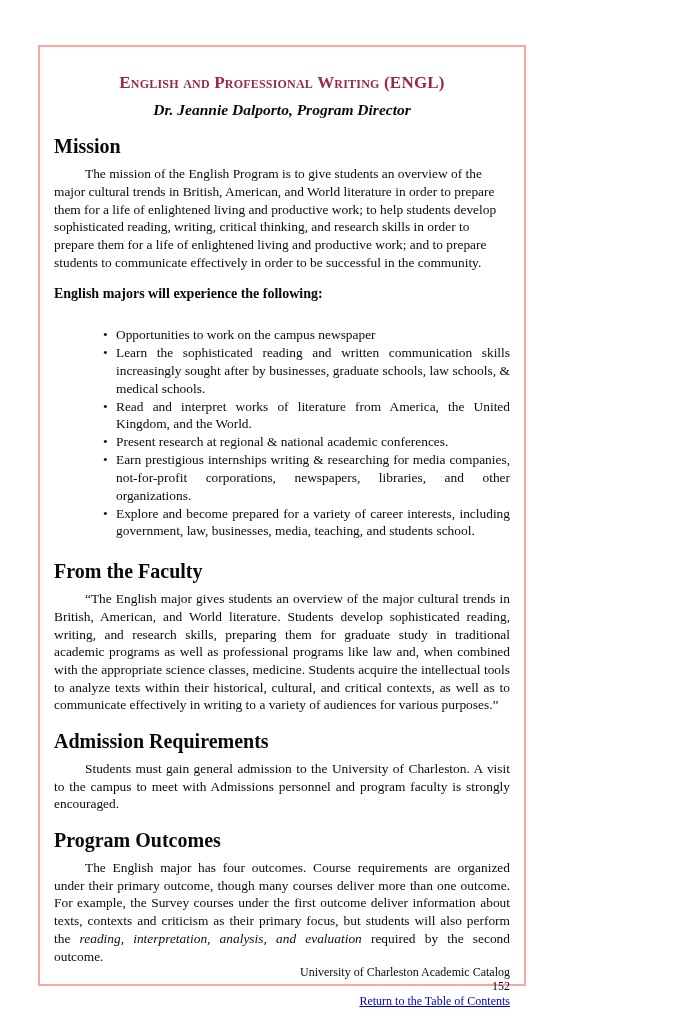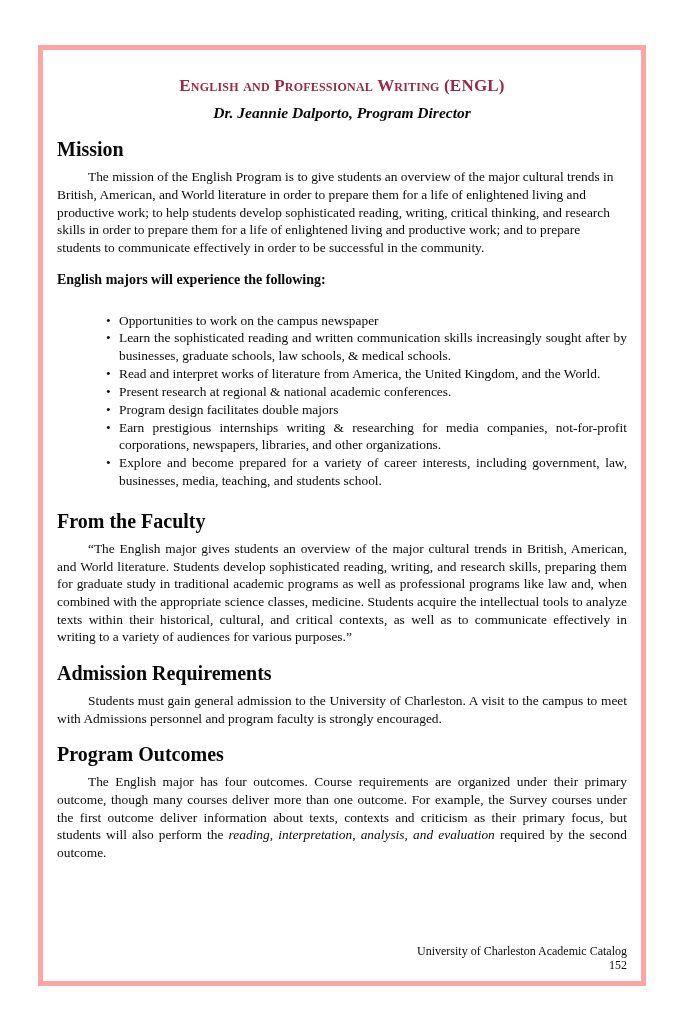--- a/index.html
+++ b/index.html
@@ -6,22 +6,22 @@
   html, body {
     width: 683px; height: 1024px;
     background: #ffffff;
     font-family: "Liberation Serif", "DejaVu Serif", serif;
     color: #0a0a0a;
     overflow: hidden;
   }
   .frame {
     position: absolute;
     left: 38px; top: 45px;
-    width: 608px; height: 941px;
-    border: 5px solid #fca5a5;
+    width: 488px; height: 941px;
+    border: 2px solid #fca5a5;
   }
   .content {
     height: 100%;
     display: flex;
     flex-direction: column;
     padding: 26px 14px 7px 14px;
   }
   .doc-title {
     text-align: center;
     color: #9a2846;
@@ -100,33 +100,33 @@
 
     <h2 class="section-heading">Mission</h2>
     <p class="body-para left-aligned">The mission of the English Program is to give students an overview of the major cultural trends in British, American, and World literature in order to prepare them for a life of enlightened living and productive work; to help students develop sophisticated reading, writing, critical thinking, and research skills in order to prepare them for a life of enlightened living and productive work; and to prepare students to communicate effectively in order to be successful in the community.</p>
 
     <h3 class="sub-heading">English majors will experience the following:</h3>
     <ul class="bullet-list">
       <li>Opportunities to work on the campus newspaper</li>
       <li>Learn the sophisticated reading and written communication skills increasingly sought after by businesses, graduate schools, law schools, &amp; medical schools.</li>
       <li>Read and interpret works of literature from America, the United Kingdom, and the World.</li>
       <li>Present research at regional &amp; national academic conferences.</li>
-      <li>Program design facilitates double majors</li>
       <li>Earn prestigious internships writing &amp; researching for media companies, not-for-profit corporations, newspapers, libraries, and other organizations.</li>
       <li>Explore and become prepared for a variety of career interests, including government, law, businesses, media, teaching, and students school.</li>
     </ul>
 
     <h2 class="section-heading">From the Faculty</h2>
     <p class="body-para">“The English major gives students an overview of the major cultural trends in British, American, and World literature. Students develop sophisticated reading, writing, and research skills, preparing them for graduate study in traditional academic programs as well as professional programs like law and, when combined with the appropriate science classes, medicine. Students acquire the intellectual tools to analyze texts within their historical, cultural, and critical contexts, as well as to communicate effectively in writing to a variety of audiences for various purposes.”</p>
 
     <h2 class="section-heading">Admission Requirements</h2>
     <p class="body-para">Students must gain general admission to the University of Charleston. A visit to the campus to meet with Admissions personnel and program faculty is strongly encouraged.</p>
 
     <h2 class="section-heading">Program Outcomes</h2>
     <p class="body-para"><span>The English major has four outcomes. Course requirements are organized under their primary outcome, though many courses deliver more than one outcome. For example, the Survey courses under the first outcome deliver information about texts, contexts and criticism as their primary focus, but students will also perform the </span><em>reading, interpretation, analysis, and evaluation</em><span> required by the second outcome.</span></p>
 
     <div class="footer">
       <div>University of Charleston Academic Catalog</div>
       <div>152</div>
+      <div><a href="#">Return to the Table of Contents</a></div>
     </div>
 
   </div>
 </div>
 
 </body></html>

